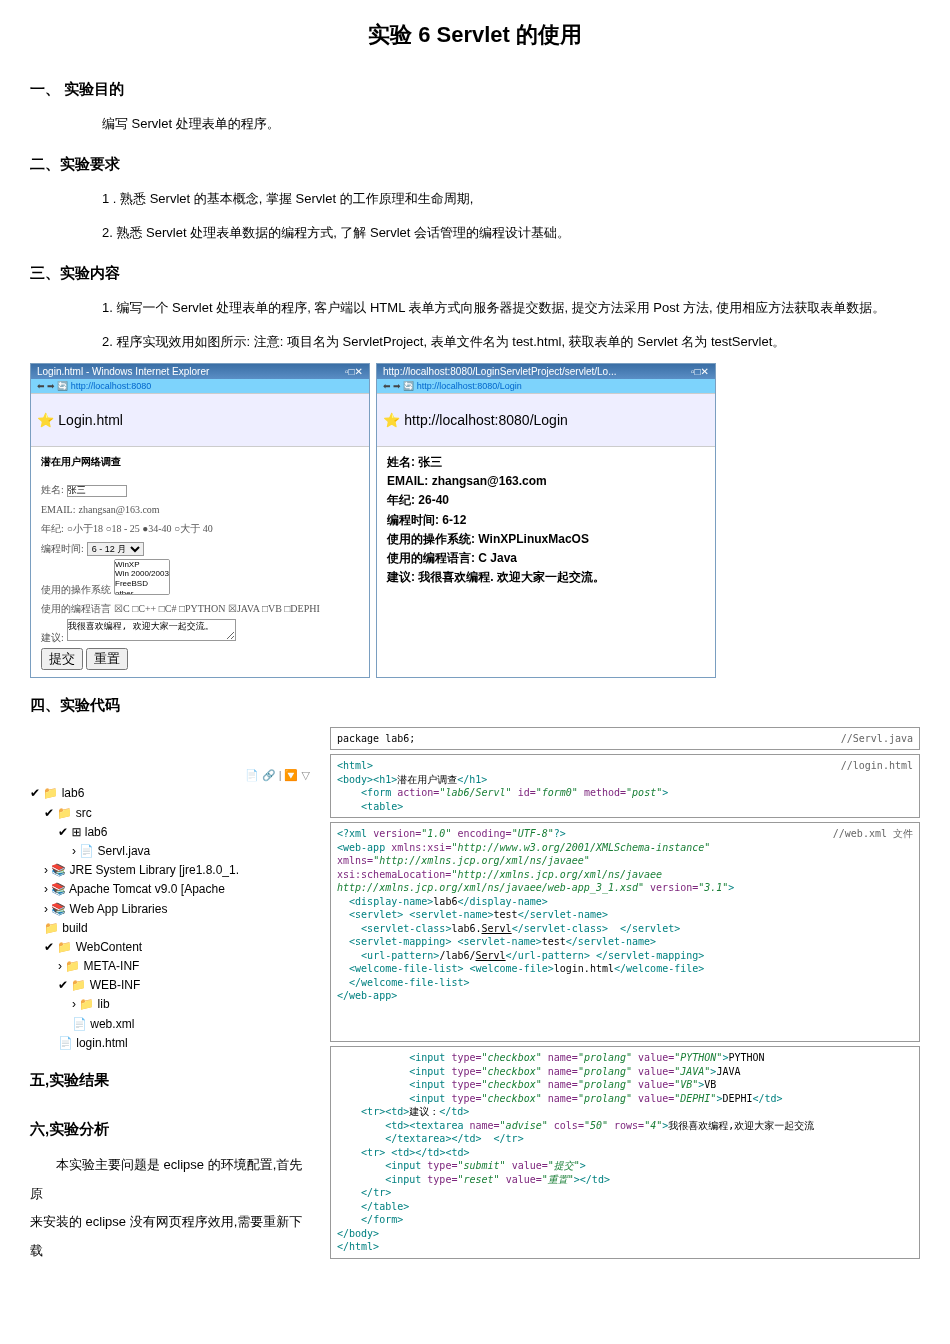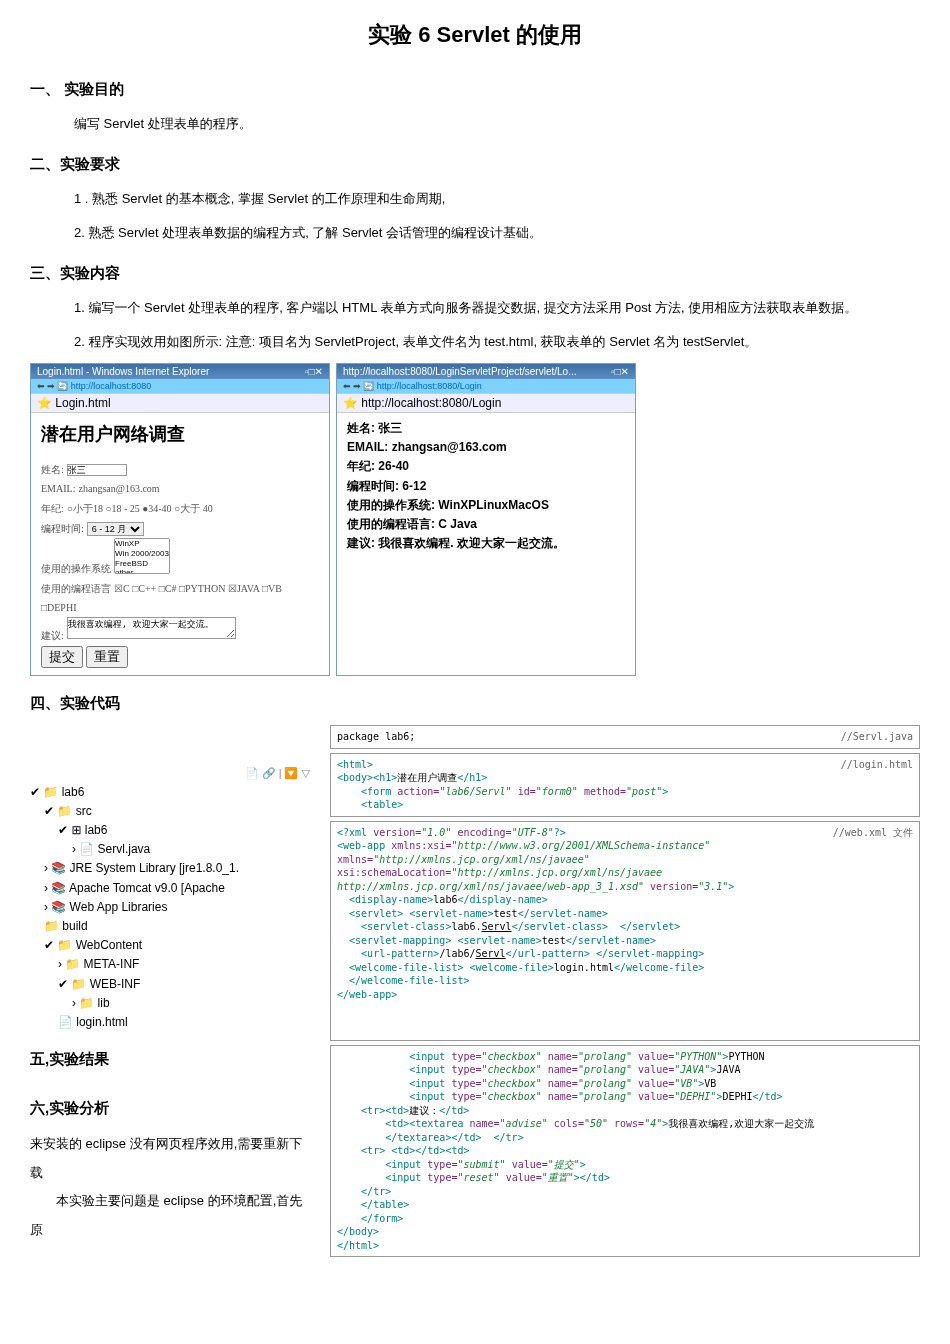--- a/index.html
+++ b/index.html
@@ -6,48 +6,48 @@
     body {
       width: 950px;
       font-family: "SimSun", "Microsoft YaHei", Arial, sans-serif;
       font-size: 13px;
       color: #000;
       background: #fff;
       padding: 20px 30px;
     }
     h1 { text-align: center; font-size: 22px; font-weight: bold; margin-bottom: 30px; }
     h2 { font-size: 15px; font-weight: bold; margin: 18px 0 12px 0; }
-    .indent { margin-left: 44px; line-height: 2; }
+    .indent { margin-left: 72px; line-height: 2; }
     .indent p { margin-bottom: 8px; }
     .screenshots { display: flex; gap: 6px; margin: 8px 0 12px 0; }
     .browser {
       border: 1px solid #7a9ec0;
-      width: 300px;
+      width: 340px;
       font-size: 10px;
       background: #fff;
     }
     .browser-title {
       background: linear-gradient(#3a6ea5, #5a8ec5);
       color: #fff;
       padding: 2px 6px;
       font-size: 10px;
       display: flex;
       justify-content: space-between;
     }
     .browser-addr {
       background: #7dd3fc;
       padding: 2px 6px;
       border-bottom: 1px solid #ccc;
       font-size: 9px;
       color: #444;
     }
     .browser-addr .url { color: #06c; }
-    .tab-label { padding: 2px 6px; font-size: 12px; background: #eef; border-bottom: 1px solid #ccc;}
+    .tab-label { padding: 18px 6px; font-size: 14px; background: #eef; border-bottom: 1px solid #ccc;}
     .form-content { padding: 6px 10px; font-size: 11px; line-height: 1.7; }
-    .form-content .hdr { font-weight: bold; font-size: 18px; margin-bottom: 10px; }
+    .form-content .hdr { font-weight: bold; font-size: 10px; margin-bottom: 10px; }
     .form-content .row { margin: 1px 0; }
     .form-content .lbl { color: #555; font-size: 10px; font-family: Liberation Serif, serif; }
     .form-content select, .form-content input[type=text], .form-content textarea {
       font-size: 9px; border: 1px solid #999;
     }
     .form-content button { font-size: 13px; padding: 0 6px; }
     .code-row { display: flex; gap: 20px; margin-top: 12px; align-items: flex-start; }
     .tree {
       width: 280px;
       font-size: 12px;
@@ -158,27 +158,28 @@
       <div class="n2">✔ ⊞ <span>lab6</span></div>
       <div class="n3">› 📄 <span>Servl.java</span></div>
       <div class="n1">› 📚 <span>JRE System Library [jre1.8.0_1.</span></div>
       <div class="n1">› 📚 <span>Apache Tomcat v9.0 [Apache</span></div>
       <div class="n1">› 📚 <span>Web App Libraries</span></div>
       <div class="n1">📁 <span>build</span></div>
       <div class="n1">✔ 📁 <span>WebContent</span></div>
       <div class="n2">› 📁 <span>META-INF</span></div>
       <div class="n2">✔ 📁 <span>WEB-INF</span></div>
       <div class="n3">› 📁 <span>lib</span></div>
+      <div class="n3">📄 <span>web.xml</span></div>
       <div class="n2">📄 <span>login.html</span></div>
     </div>
     <div class="left-bottom">
       <h2>五,实验结果</h2>
       <h2 style="margin-top:30px">六,实验分析</h2>
+      <p style="line-height:2.2; text-indent:2em;">本实验主要问题是 eclipse 的环境配置,首先原</p>
       <p style="line-height:2.2;">来安装的 eclipse 没有网页程序效用,需要重新下载</p>
-      <p style="line-height:2.2; text-indent:2em;">本实验主要问题是 eclipse 的环境配置,首先原</p>
     </div>
   </div>
 
   <div class="code-col">
     <div class="code-block"><span>package lab6;</span><span class="file">//Servl.java</span></div>
     <div class="code-block"><span class="file">//login.html</span><span class="tag">&lt;html&gt;</span>
 <span class="tag">&lt;body&gt;&lt;h1&gt;</span>潜在用户调查<span class="tag">&lt;/h1&gt;</span>
     <span class="tag">&lt;form</span> <span class="attr">action=</span><span class="str">"lab6/Servl"</span> <span class="attr">id=</span><span class="str">"form0"</span> <span class="attr">method=</span><span class="str">"post"</span><span class="tag">&gt;</span>
     <span class="tag">&lt;table&gt;</span></div>
 

